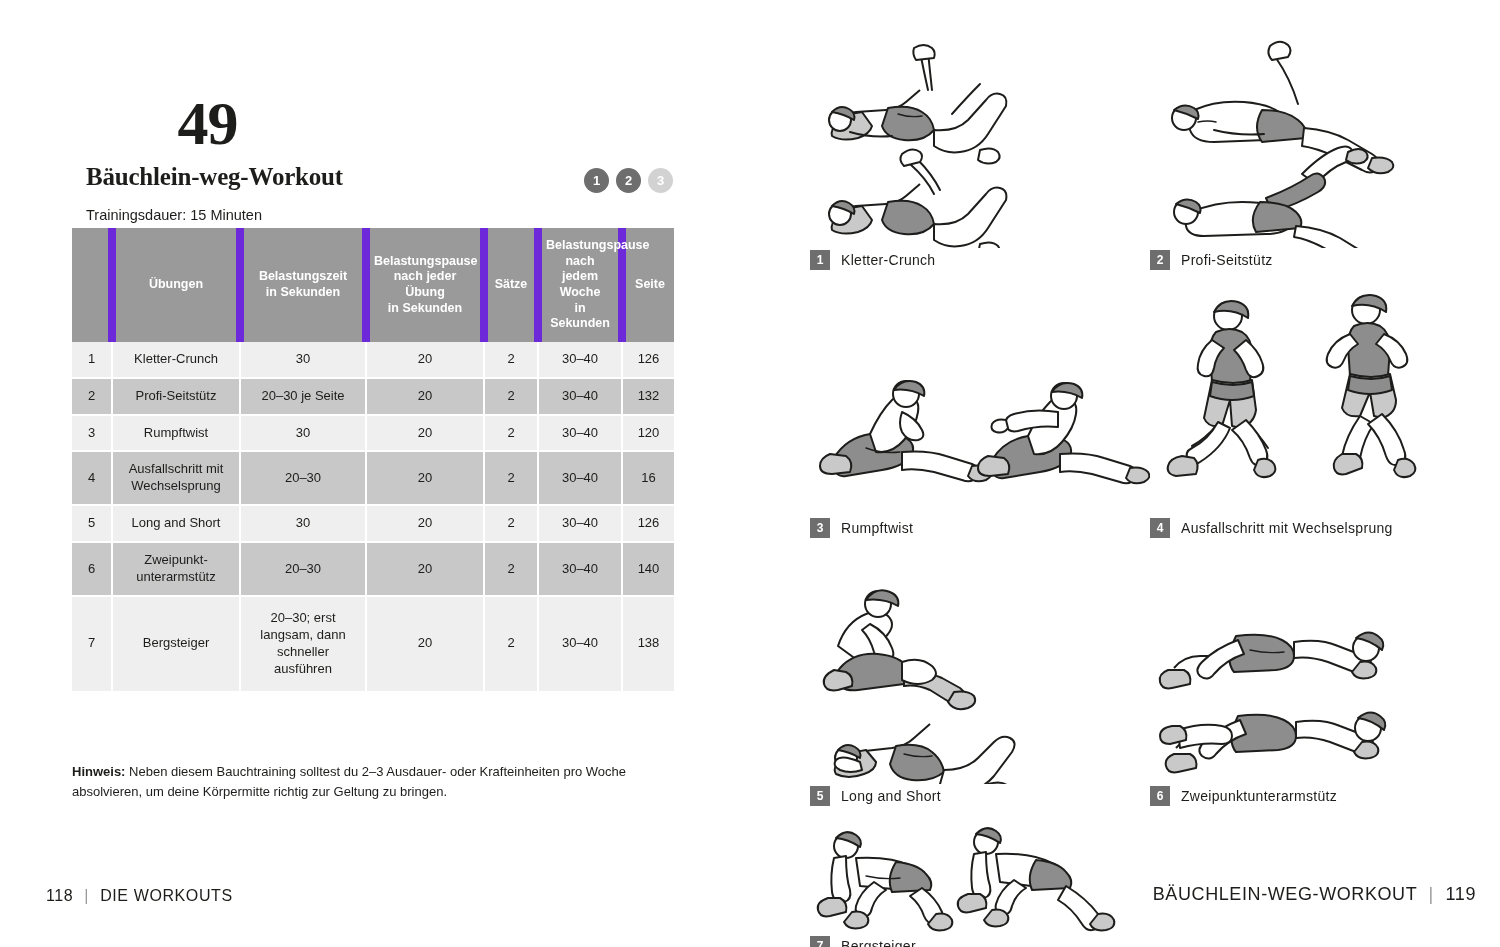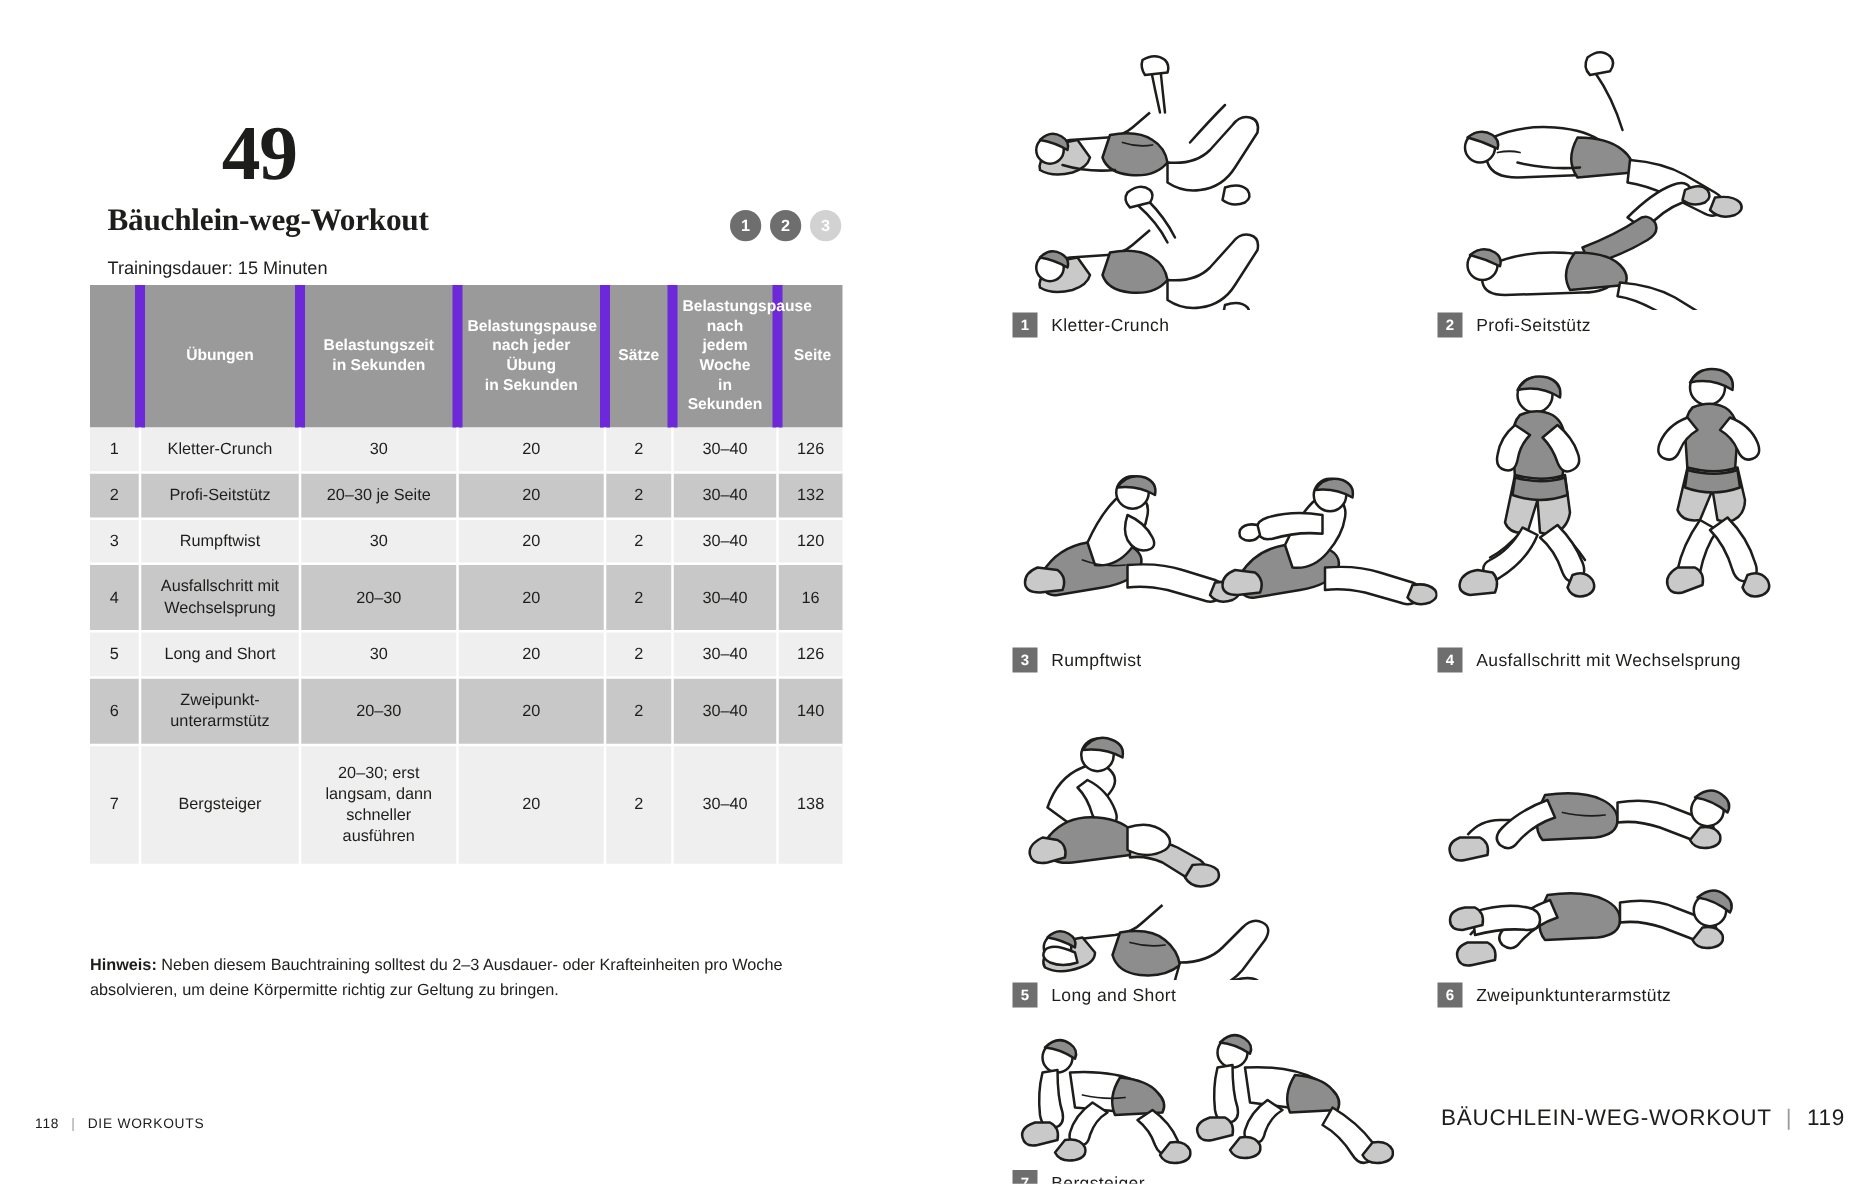--- a/index.html
+++ b/index.html
@@ -86,22 +86,22 @@
 
   
   .note {
     position: absolute; left: 72px; top: 762px; width: 604px;
     font-size: 13px; line-height: 1.55; color: #1d1d1b;
   }
   .note b { font-weight: 700; }
 
   
   .footer-left {
-    position: absolute; left: 28px; bottom: 42px;
-    font-size: 11px; letter-spacing: 0.6px; color: #1d1d1b;
+    position: absolute; left: 46px; bottom: 42px;
+    font-size: 16px; letter-spacing: 0.6px; color: #1d1d1b;
   }
   .footer-right {
     position: absolute; right: 24px; bottom: 42px;
     font-size: 18px; letter-spacing: 0.6px; color: #1d1d1b; text-align: center;
   }
   .footer-sep { color: #9a9a9a; margin: 0 6px; }
 
   
   .fig-grid { position: absolute; left: 60px; top: 18px; width: 680px; }
   .fig-row { display: flex; }

